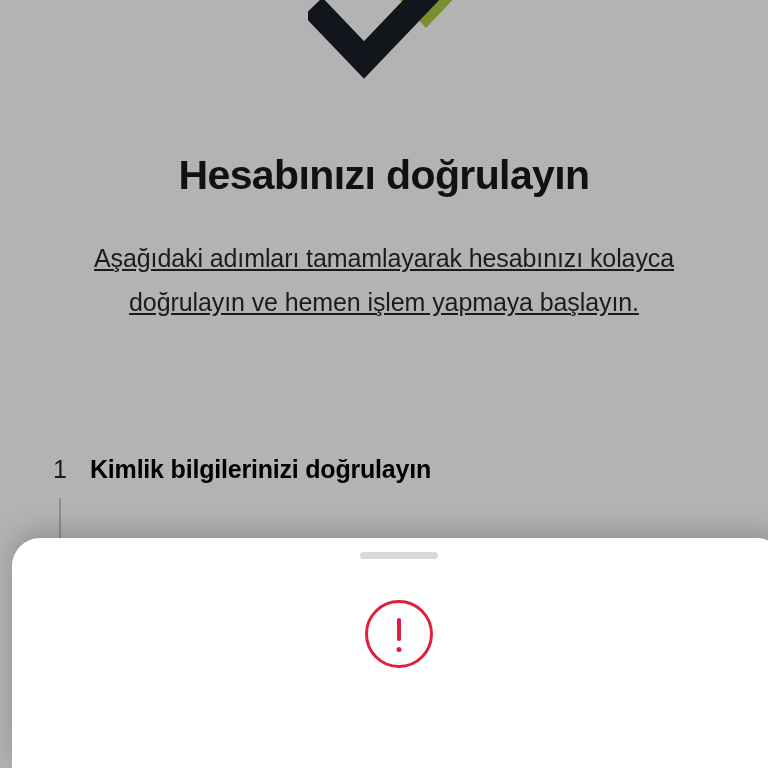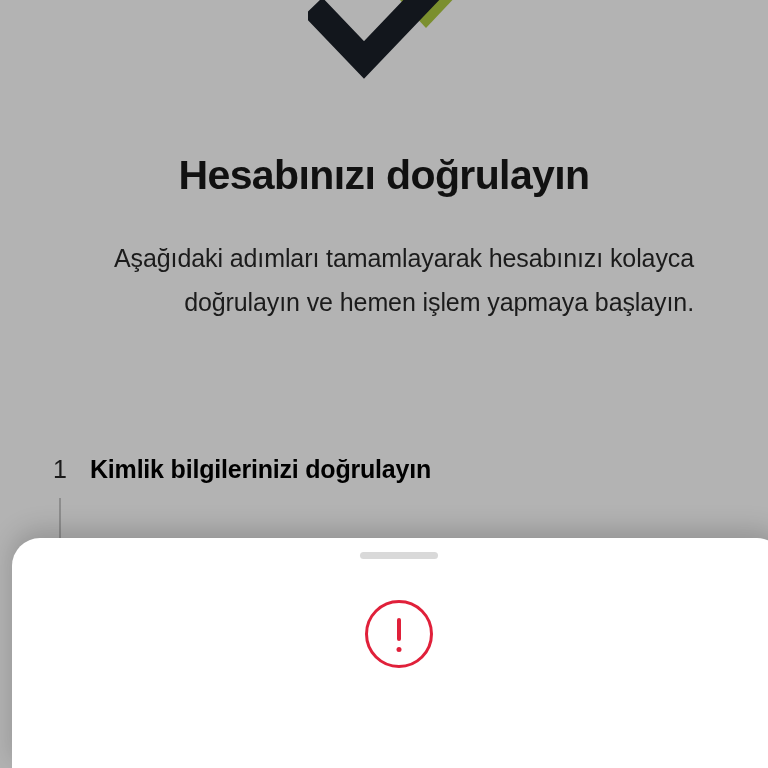--- a/index.html
+++ b/index.html
@@ -55,25 +55,26 @@
     font-weight: bold;
     letter-spacing: -0.6px;
     color: #111111;
   }
 
   .hero-desc {
     position: absolute;
     top: 236px;
     left: 74px;
     width: 620px;
-    text-align: right;
+    text-align: center;
     font-size: 25px;
     line-height: 44px;
     color: #1b1b1b;
     letter-spacing: -0.1px;
+    text-decoration: underline;
   }
 
   .steps {
     position: absolute;
     top: 452px;
     left: 40px;
     width: 700px;
   }
 
   .step-row {

